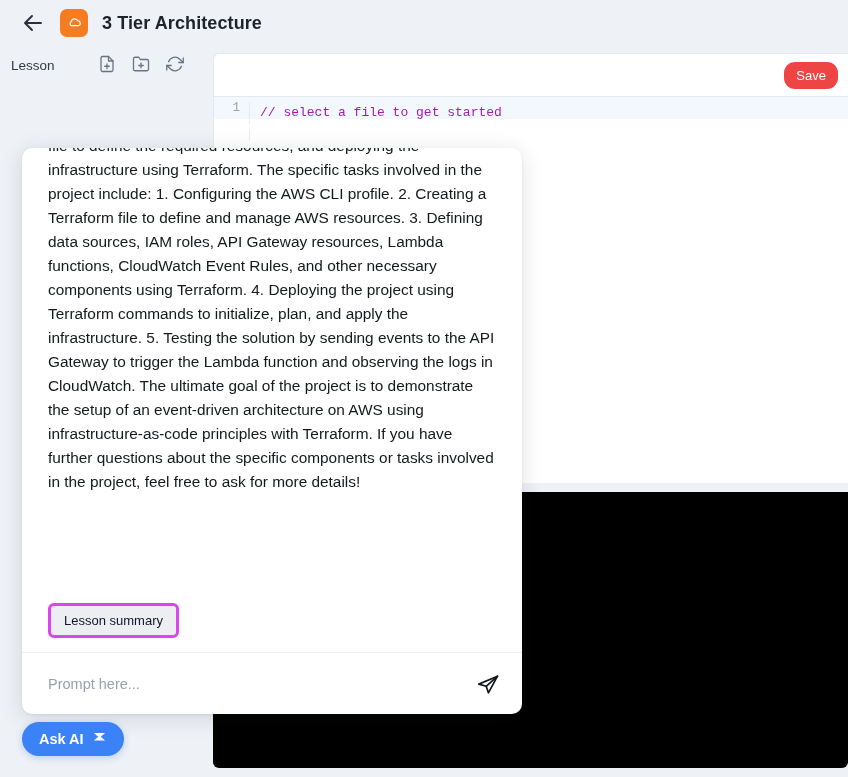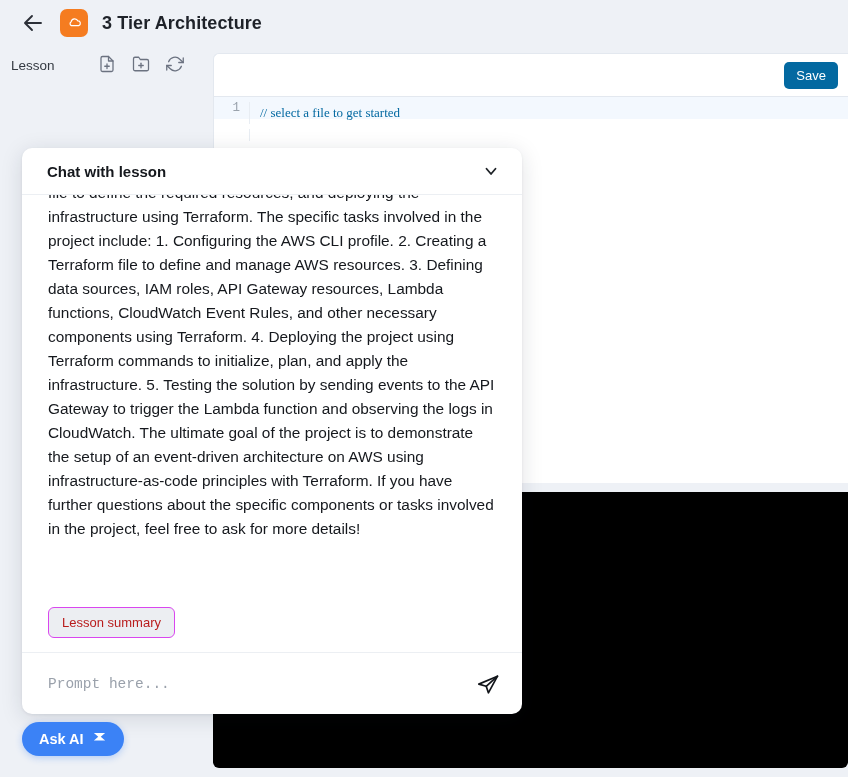--- a/index.html
+++ b/index.html
@@ -43,39 +43,39 @@
   .editor-wrap {
     position: absolute; left: 213px; top: 53px; width: 635px; height: 430px;
   }
   .editor-toolbar {
     position: relative; height: 44px; background: #ffffff;
     border: 1px solid #e3e8ef; border-top-left-radius: 6px;
     border-right: none;
   }
   .save-btn {
     position: absolute; right: 10px; top: 8px;
-    background: #0369a1; color: #fff; border: none; border-radius: 5px;
+    background: #ef4444; color: #fff; border: none; border-radius: 11px;
     font-size: 13px; font-family: "Liberation Sans", sans-serif;
     padding: 6px 12px; cursor: pointer; font-weight: 400;
   }
   .code-area {
     position: relative; background: #ffffff; height: 386px;
     border-left: 1px solid #e3e8ef;
   }
   .code-line {
     display: flex; height: 22px; align-items: center; background: #f3f8fe;
   }
   .gutter {
     width: 35px; text-align: right; padding-right: 9px;
     font-family: "Liberation Mono", monospace; font-size: 12.5px;
     color: #9aa3ad; background: #f3f8fe; line-height: 22px;
   }
   .code-text {
-    font-family: Liberation Serif, serif; font-size: 13px;
-    color: #0369a1; padding-left: 10px; border-left: 1px solid #e8edf3;
+    font-family: Liberation Mono, monospace; font-size: 13px;
+    color: #a21caf; padding-left: 10px; border-left: 1px solid #e8edf3;
     flex: 1; line-height: 22px; white-space: pre; margin-top: 10px;
   }
   .code-blank { display: flex; height: 22px; }
   .code-blank .gutter { background: #fff; }
   .code-blank .code-text { background: #fff; }
 
   
   .terminal {
     position: absolute; left: 213px; top: 492px; width: 635px; height: 276px;
     background: #000; border-bottom-left-radius: 6px; border-bottom-right-radius: 6px;
@@ -108,31 +108,31 @@
     flex: 1; overflow: hidden; padding: 0 26px; position: relative;
   }
   .msg {
     font-size: 15.4px; line-height: 24px; color: #15181d;
     margin-top: -14px;
   }
   .chat-chips {
     display: flex; gap: 12px; padding: 0 26px 14px 26px; flex: none;
   }
   .chip {
-    background: #eceef2; border: 1px solid #d946ef; border-radius: 6px;
-    font-size: 13px; color: #b91c1c; padding: 7px 13px; cursor: pointer;
+    background: #eceef2; border: 3px solid #d946ef; border-radius: 6px;
+    font-size: 13px; color: #0f172a; padding: 7px 13px; cursor: pointer;
     font-family: "Liberation Sans", sans-serif;
   }
   .chat-input-row {
     height: 62px; border-top: 1px solid #eceff3; display: flex; align-items: center;
     padding: 0 22px 0 26px; flex: none;
   }
   .prompt-input {
     flex: 1; border: none; outline: none; font-size: 14.5px;
-    color: #1a1d22; font-family: Liberation Mono, monospace; background: transparent;
+    color: #1a1d22; font-family: Liberation Sans, sans-serif; background: transparent;
   }
   .prompt-input::placeholder { color: #9aa1ab; }
   .send-ico { width: 24px; height: 24px; color: #12151a; cursor: pointer; display:block; }
 
   
   .ask-ai {
     position: absolute; left: 22px; top: 722px;
     background: #3b82f6; color: #fff; border: none; border-radius: 20px;
     padding: 9px 17px; font-size: 14.5px; font-weight: 700; cursor: pointer;
     display: flex; align-items: flex-start; gap: 8px;
@@ -199,26 +199,20 @@
 
   <div class="terminal">
     <div class="term-line">ls -al</div>
     <div class="term-gap"></div>
     <div class="term-line">21:04 .</div>
     <div class="term-line">21:04 ..</div>
     <div class="term-cursor"></div>
   </div>
 
   <div class="chat-panel">
-    <div class="chat-header">
-      <div class="chat-title">Chat with lesson</div>
-      <svg class="chevron" viewBox="0 0 24 24" fill="none" stroke="currentColor" stroke-width="2.4" stroke-linecap="round" stroke-linejoin="round">
-        <polyline points="6 9 12 16 18 9"></polyline>
-      </svg>
-    </div>
 
     <div class="chat-body">
       <div class="msg">file to define the required resources, and deploying the infrastructure using Terraform. The specific tasks involved in the project include: 1. Configuring the AWS CLI profile. 2. Creating a Terraform file to define and manage AWS resources. 3. Defining data sources, IAM roles, API Gateway resources, Lambda functions, CloudWatch Event Rules, and other necessary components using Terraform. 4. Deploying the project using Terraform commands to initialize, plan, and apply the infrastructure. 5. Testing the solution by sending events to the API Gateway to trigger the Lambda function and observing the logs in CloudWatch. The ultimate goal of the project is to demonstrate the setup of an event-driven architecture on AWS using infrastructure-as-code principles with Terraform. If you have further questions about the specific components or tasks involved in the project, feel free to ask for more details!</div>
     </div>
 
     <div class="chat-chips">
       <button class="chip">Lesson summary</button>
     </div>
 
     <div class="chat-input-row">

